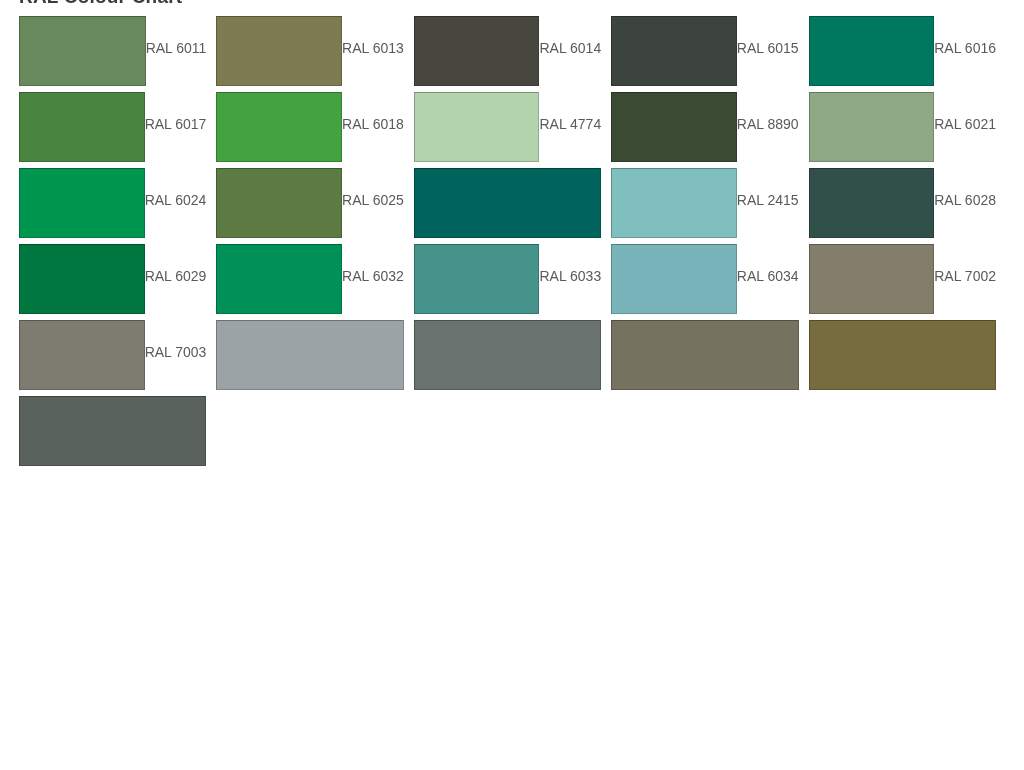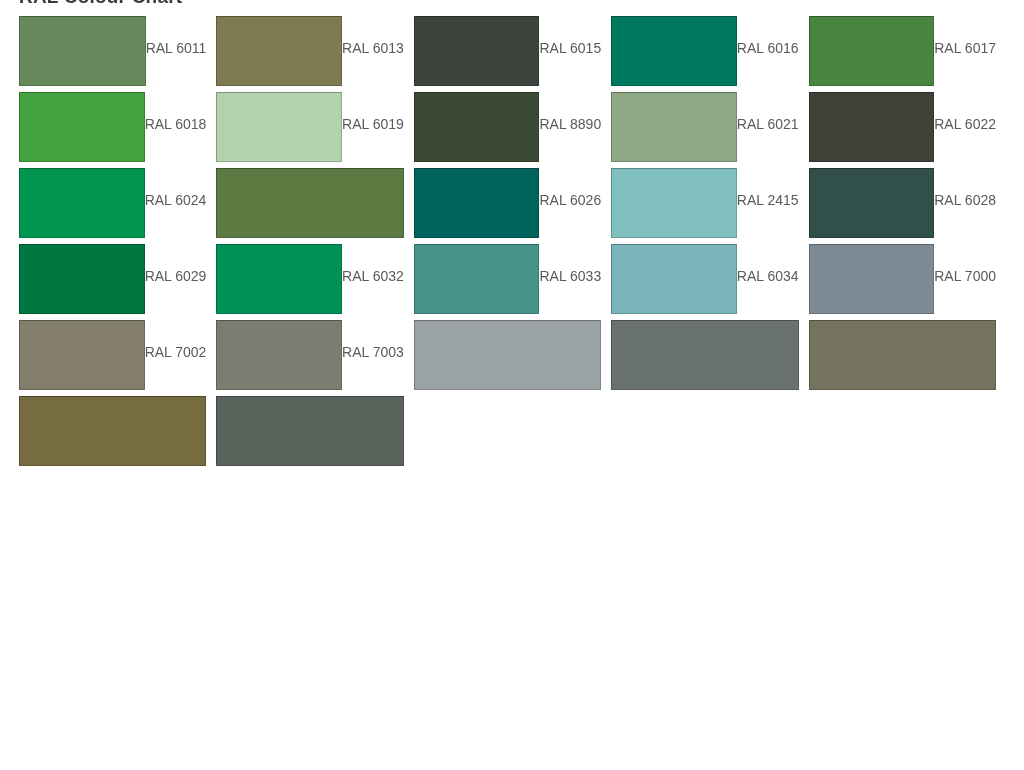--- a/index.html
+++ b/index.html
@@ -82,61 +82,61 @@
   <div class="grid">
       <div class="cell">
         <div class="swatch" style="background-color: rgb(104, 137, 92);"></div>
         <div class="label">RAL 6011</div>
       </div>
       <div class="cell">
         <div class="swatch" style="background-color: rgb(126, 123, 82);"></div>
         <div class="label">RAL 6013</div>
       </div>
       <div class="cell">
+        <div class="swatch" style="background-color: rgb(71, 71, 64);"></div>
+        <div class="label">RAL 6014</div>
+      </div>
+      <div class="cell">
         <div class="swatch" style="background-color: rgb(61, 68, 61);"></div>
         <div class="label">RAL 6015</div>
       </div>
       <div class="cell">
         <div class="swatch" style="background-color: rgb(0, 120, 95);"></div>
         <div class="label">RAL 6016</div>
       </div>
       <div class="cell">
         <div class="swatch" style="background-color: rgb(74, 132, 65);"></div>
         <div class="label">RAL 6017</div>
       </div>
       <div class="cell">
         <div class="swatch" style="background-color: rgb(68, 163, 64);"></div>
         <div class="label">RAL 6018</div>
       </div>
       <div class="cell">
         <div class="swatch" style="background-color: rgb(178, 211, 172);"></div>
-        <div class="label">RAL 6019</div>
+        <div class="label">RAL 4774</div>
       </div>
       <div class="cell">
         <div class="swatch" style="background-color: rgb(59, 74, 51);"></div>
         <div class="label">RAL 8890</div>
       </div>
       <div class="cell">
         <div class="swatch" style="background-color: rgb(143, 169, 132);"></div>
         <div class="label">RAL 6021</div>
       </div>
       <div class="cell">
-        <div class="swatch" style="background-color: rgb(65, 65, 58);"></div>
-        <div class="label">RAL 6022</div>
-      </div>
-      <div class="cell">
         <div class="swatch" style="background-color: rgb(0, 150, 80);"></div>
         <div class="label">RAL 6024</div>
       </div>
       <div class="cell">
         <div class="swatch" style="background-color: rgb(91, 123, 66);"></div>
+        <div class="label">RAL 6025</div>
       </div>
       <div class="cell">
         <div class="swatch" style="background-color: rgb(0, 99, 92);"></div>
-        <div class="label">RAL 6026</div>
       </div>
       <div class="cell">
         <div class="swatch" style="background-color: rgb(127, 192, 191);"></div>
         <div class="label">RAL 2415</div>
       </div>
       <div class="cell">
         <div class="swatch" style="background-color: rgb(49, 80, 74);"></div>
         <div class="label">RAL 6028</div>
       </div>
       <div class="cell">
@@ -147,24 +147,20 @@
         <div class="swatch" style="background-color: rgb(0, 145, 88);"></div>
         <div class="label">RAL 6032</div>
       </div>
       <div class="cell">
         <div class="swatch" style="background-color: rgb(69, 147, 138);"></div>
         <div class="label">RAL 6033</div>
       </div>
       <div class="cell">
         <div class="swatch" style="background-color: rgb(121, 180, 187);"></div>
         <div class="label">RAL 6034</div>
-      </div>
-      <div class="cell">
-        <div class="swatch" style="background-color: rgb(125, 139, 150);"></div>
-        <div class="label">RAL 7000</div>
       </div>
       <div class="cell">
         <div class="swatch" style="background-color: rgb(131, 126, 105);"></div>
         <div class="label">RAL 7002</div>
       </div>
       <div class="cell">
         <div class="swatch" style="background-color: rgb(124, 124, 112);"></div>
         <div class="label">RAL 7003</div>
       </div>
       <div class="cell row-clipped">

